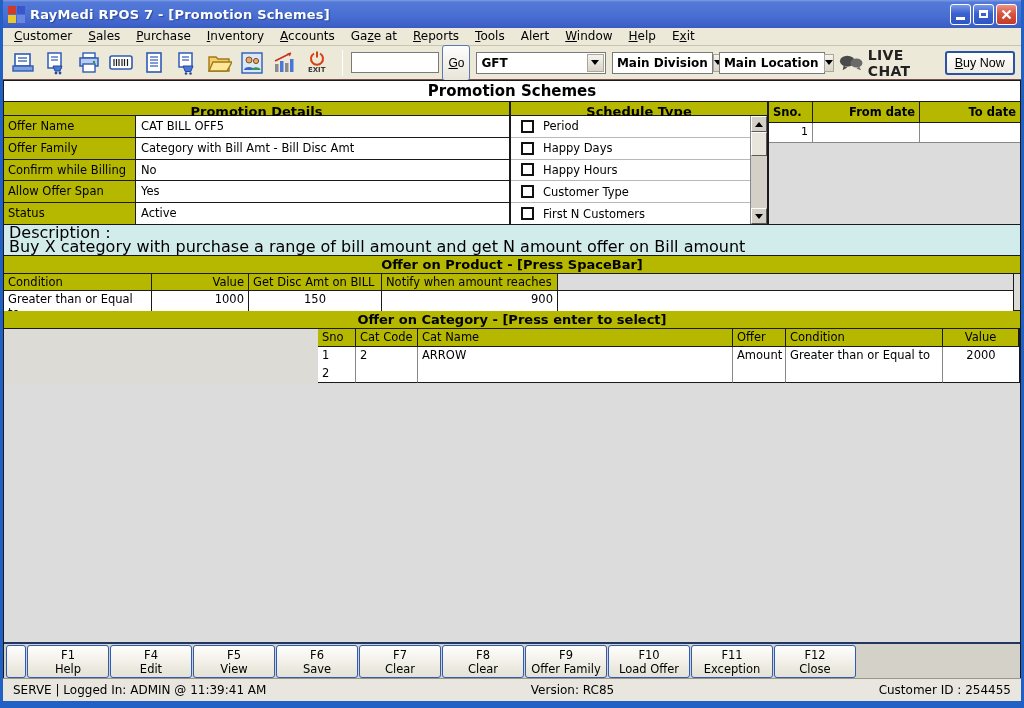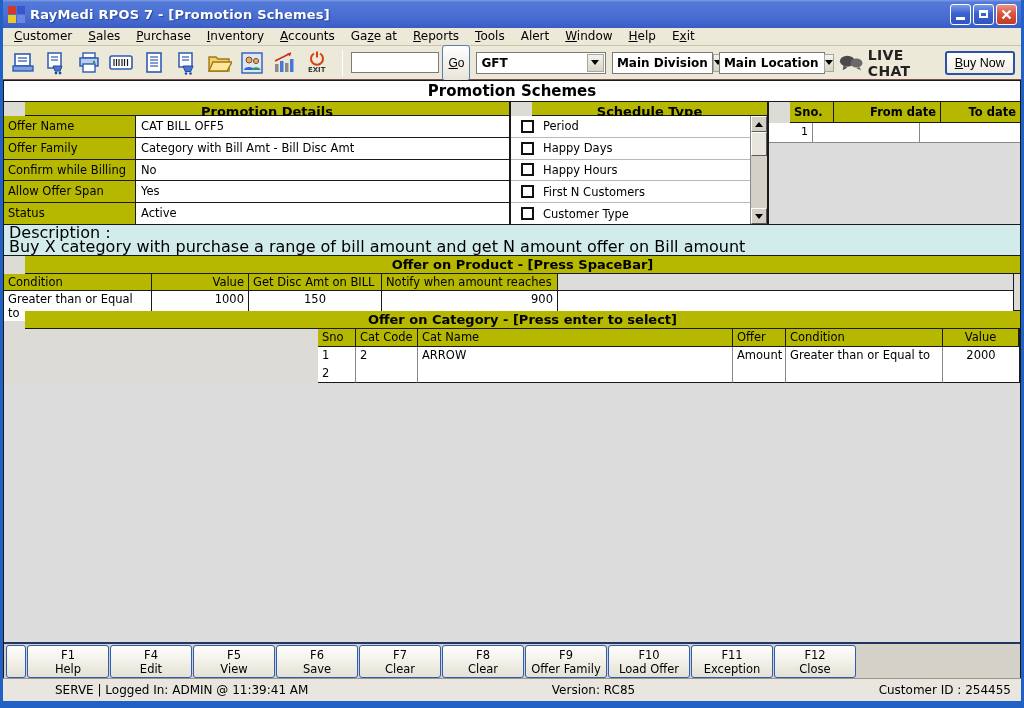--- a/index.html
+++ b/index.html
@@ -43,21 +43,21 @@
   .sel-gft { width:140px; } .sel-div { width:101px; } .sel-loc { width:106px; }
   .livechat { display:flex; align-items:center; margin-left:14px; font-weight:bold; font-size:14px; color:#222; letter-spacing:.3px; }
   .livechat svg { margin-right:5px; }
   .buynow { margin-left:auto; height:24px; width:76px; border:2px solid #2a52a8; border-radius:3px; background:linear-gradient(180deg,#ffffff,#f0ede2); font-size:12.5px; }
   .buynow u { text-decoration:underline; }
 
   
   .content { flex:1 1 auto; display:flex; flex-direction:column; border:1px solid #1a1a1a; border-bottom:none; background:#dcdbd6; overflow:hidden; }
   .pagetitle { height:21px; flex:0 0 21px; background:#fff; text-align:center; font-weight:bold; font-size:15px; line-height:21px; border-bottom:1px solid #1a1a1a; }
 
-  .olive { background:#b6b800;margin-left:21px; }
+  .olive { background:#b6b800; }
   .sechead { font-weight:bold; font-size:13px; text-align:center; }
 
   .detailsrow { height:122px; flex:0 0 122px; display:flex; }
   .pd-panel { width:507px; flex:0 0 507px; border-right:2px solid #1a1a1a; display:flex; flex-direction:column; }
   .pd-header { height:14px; line-height:20px; border-bottom:1px solid #1a1a1a; }
   .pd-grid { flex:1; display:flex; flex-direction:column; }
   .pd-row { flex:1; display:flex; border-bottom:1px solid #1a1a1a; }
   .pd-row:last-child { border-bottom:none; }
   .pd-label { width:132px; flex:0 0 132px; background:#b6b800; border-right:1px solid #1a1a1a; padding:3px 4px; font-size:11.5px; }
   .pd-value { flex:1; background:#fff; padding:3px 5px; font-size:11.5px; }
@@ -118,21 +118,21 @@
   .filler { flex:1; background:#dcdcdc; }
 
   
   .fkeybar { height:36px; flex:0 0 36px; background:#d4d1c8; border-top:2px solid #23365e; display:flex; align-items:flex-start; padding:1px 0 0 2px; }
   .fkey { height:33px; width:82px; margin-right:1px; border:1px solid #2f5bb5; border-radius:3px;
     background:linear-gradient(180deg,#fefefd,#efede4 60%,#e4e1d4); display:flex; flex-direction:column; align-items:center; justify-content:center; font-size:11.5px; line-height:14px; }
   .fkey.small { width:20px; }
 
   
   .statusbar { height:23px; flex:0 0 23px; background:#e8e6df; border-top:1px solid #9a968a; display:flex; align-items:center; font-size:12px; padding:0 10px; }
-  .status-left { flex:0 0 auto;margin-left:42px; }
+  .status-left { flex:0 0 auto; }
   .status-center { flex:1; text-align:center; }
   .status-right { flex:0 0 auto; }
   .bottomstrip { height:7px; flex:0 0 7px; background:#2160c4; }
 </style>
 </head>
 <body>
 
 <div class="window">
 
   <div class="titlebar">
@@ -341,25 +341,25 @@
             <div class="st-row">
               <span class="st-check"></span>
               <span class="st-name">Happy Days</span>
             </div>
             <div class="st-row">
               <span class="st-check"></span>
               <span class="st-name">Happy Hours</span>
             </div>
             <div class="st-row">
               <span class="st-check"></span>
-              <span class="st-name">First N Customers</span>
+              <span class="st-name">Customer Type</span>
             </div>
             <div class="st-row">
               <span class="st-check"></span>
-              <span class="st-name">Customer Type</span>
+              <span class="st-name">First N Customers</span>
             </div>
           </div>
           <div class="scrollbar">
             <div>
               <div class="sb-btn">
                   <span class="tri-up"></span>
                 </div>
               <div class="sb-thumb" style="margin-top:0"></div>
             </div>
             <div class="sb-btn">

